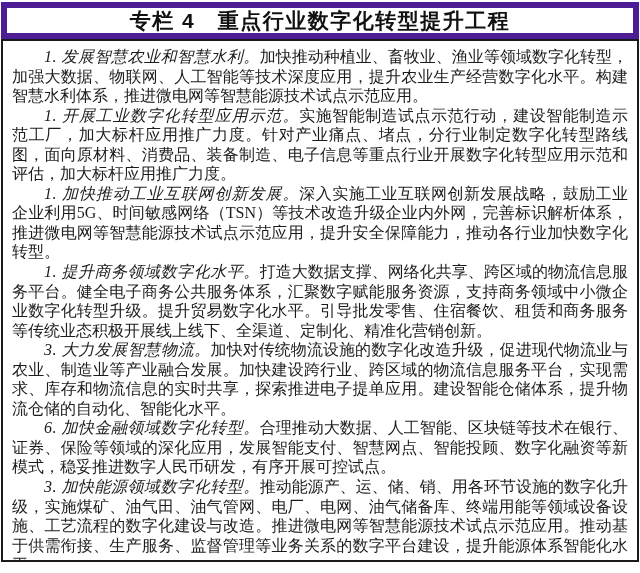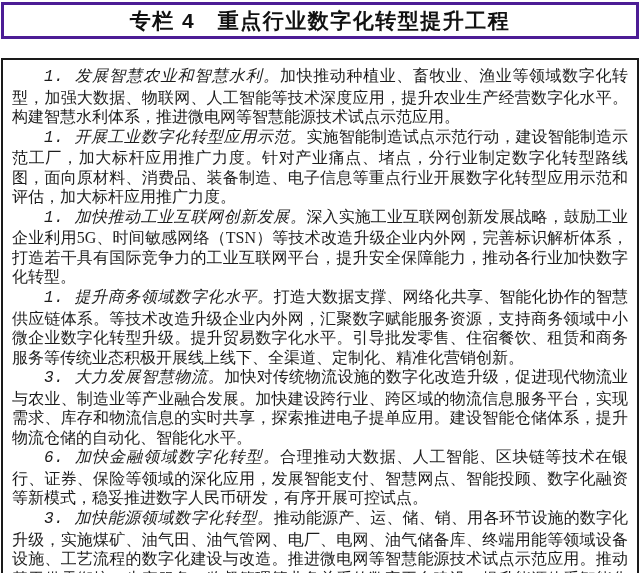--- a/index.html
+++ b/index.html
@@ -14,25 +14,25 @@
     background: #ffffff;
     box-sizing: border-box;
     padding: 2px 1px 4px 1px;
     font-family: "Liberation Serif", "DejaVu Serif", serif;
     color: #1c1c1c;
     overflow: hidden;
   }
   .title-box {
     box-sizing: border-box;
     height: 37px;
-    border: 3px solid #4c1d95;
+    border: 6px solid #4c1d95;
     display: flex;
     align-items: center;
     justify-content: center;
-    margin-bottom: 19px;
+    margin-bottom: 0;
     background: #ffffff;
   }
   .title {
     font-family: "Liberation Sans", "DejaVu Sans", sans-serif;
     font-size: 21px;
     font-weight: bold;
     letter-spacing: 1.5px;
     color: #111111;
     white-space: nowrap;
   }
@@ -48,41 +48,40 @@
     margin: 0;
     text-indent: 2em;
     font-size: 16px;
     line-height: 19.55px;
     text-align: justify;
     color: #1c1c1c;
   }
   .lead {
     font-style: italic; 
     letter-spacing: 0.5px;
-    font-family: Liberation Mono, monospace;
   }
 </style>
 </head>
 <body>
 
 <div class="page">
 
   <div class="title-box">
     <span class="title">专栏 4　重点行业数字化转型提升工程</span>
   </div>
 
   <div class="body-box">
 
     <p class="para"><span class="lead">1. 发展智慧农业和智慧水利。</span><span>加快推动种植业、畜牧业、渔业等领域数字化转型，加强大数据、物联网、人工智能等技术深度应用，提升农业生产经营数字化水平。构建智慧水利体系，推进微电网等智慧能源技术试点示范应用。</span></p>
 
     <p class="para"><span class="lead">1. 开展工业数字化转型应用示范。</span><span>实施智能制造试点示范行动，建设智能制造示范工厂，加大标杆应用推广力度。针对产业痛点、堵点，分行业制定数字化转型路线图，面向原材料、消费品、装备制造、电子信息等重点行业开展数字化转型应用示范和评估，加大标杆应用推广力度。</span></p>
 
-    <p class="para"><span class="lead">1. 加快推动工业互联网创新发展。</span><span>深入实施工业互联网创新发展战略，鼓励工业企业利用5G、时间敏感网络（TSN）等技术改造升级企业内外网，完善标识解析体系，打造若干具有国际竞争力的工业互联网平台，提升安全保障能力，推动各行业加快数字化转型。</span></p>
+    <p class="para"><span class="lead">1. 加快推动工业互联网创新发展。</span><span>深入实施工业互联网创新发展战略，鼓励工业企业利用5G、时间敏感网络（TSN）等技术改造升级企业内外网，完善标识解析体系，推进微电网等智慧能源技术试点示范应用，提升安全保障能力，推动各行业加快数字化转型。</span></p>
 
-    <p class="para"><span class="lead">1. 提升商务领域数字化水平。</span><span>打造大数据支撑、网络化共享、智能化协作的智慧供应链体系。等技术改造升级企业内外网，汇聚数字赋能服务资源，支持商务领域中小微企业数字化转型升级。提升贸易数字化水平。引导批发零售、住宿餐饮、租赁和商务服务等传统业态积极开展线上线下、全渠道、定制化、精准化营销创新。</span></p>
+    <p class="para"><span class="lead">1. 提升商务领域数字化水平。</span><span>打造大数据支撑、网络化共享、跨区域的物流信息服务平台。健全电子商务公共服务体系，汇聚数字赋能服务资源，支持商务领域中小微企业数字化转型升级。提升贸易数字化水平。引导批发零售、住宿餐饮、租赁和商务服务等传统业态积极开展线上线下、全渠道、定制化、精准化营销创新。</span></p>
 
     <p class="para"><span class="lead">3. 大力发展智慧物流。</span><span>加快对传统物流设施的数字化改造升级，促进现代物流业与农业、制造业等产业融合发展。加快建设跨行业、跨区域的物流信息服务平台，实现需求、库存和物流信息的实时共享，探索推进电子提单应用。建设智能仓储体系，提升物流仓储的自动化、智能化水平。</span></p>
 
     <p class="para"><span class="lead">6. 加快金融领域数字化转型。</span><span>合理推动大数据、人工智能、区块链等技术在银行、证券、保险等领域的深化应用，发展智能支付、智慧网点、智能投顾、数字化融资等新模式，稳妥推进数字人民币研发，有序开展可控试点。</span></p>
 
     <p class="para"><span class="lead">3. 加快能源领域数字化转型。</span><span>推动能源产、运、储、销、用各环节设施的数字化升级，实施煤矿、油气田、油气管网、电厂、电网、油气储备库、终端用能等领域设备设施、工艺流程的数字化建设与改造。推进微电网等智慧能源技术试点示范应用。推动基于供需衔接、生产服务、监督管理等业务关系的数字平台建设，提升能源体系智能化水平。</span></p>
 
   </div>
 
 </div>

